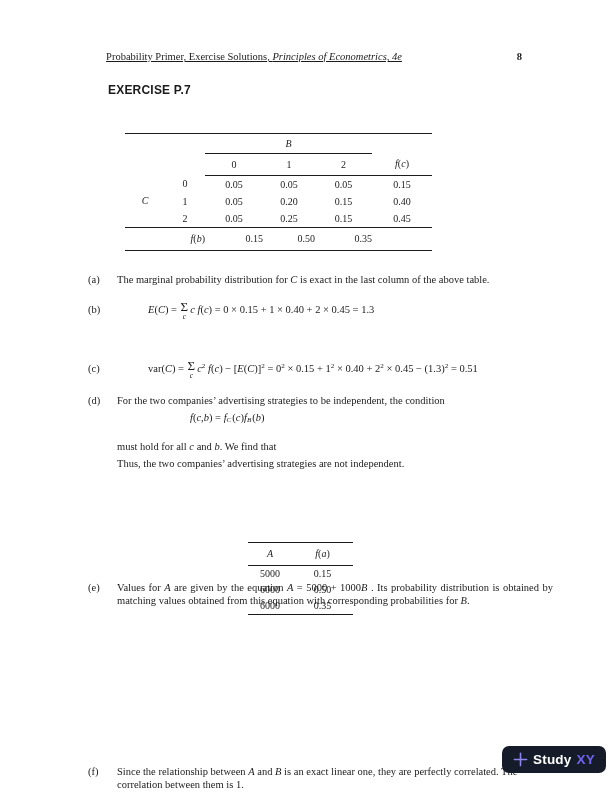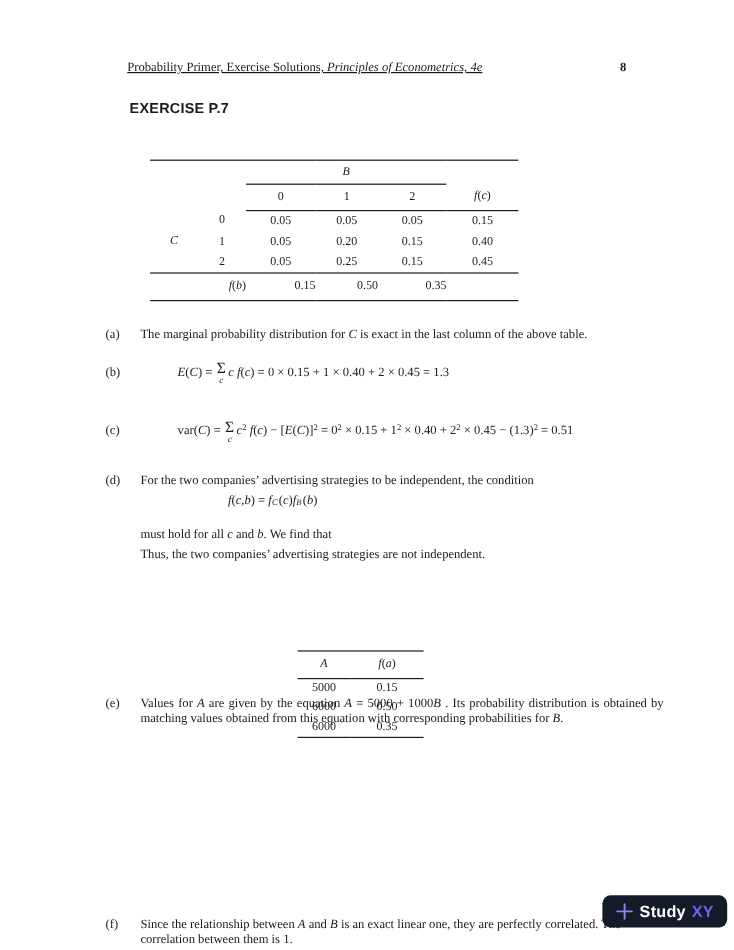--- a/index.html
+++ b/index.html
@@ -131,21 +131,21 @@
 
   <div class="item hang" style="top:273px">
     <span class="lbl">(a)</span>
     <span><span class="seg-r">The marginal probability distribution for </span><span class="seg-i">C</span><span class="seg-r"> is exact in the last column of the above table.</span></span>
   </div>
 
   <div class="item row" style="top:300px">
     <span class="lbl-inline">(b)</span><span><span class="seg-i">E</span><span class="seg-r">(</span><span class="seg-i">C</span><span class="seg-r">) = </span><span class="sum"><span class="sg">Σ</span><span class="ss">c</span></span><span class="seg-i">c f</span><span class="seg-r">(</span><span class="seg-i">c</span><span class="seg-r">) = 0 × 0.15 + 1 × 0.40 + 2 × 0.45 = 1.3</span></span>
   </div>
 
-  <div class="item row" style="top:349px">
+  <div class="item row" style="top:359px">
     <span class="lbl-inline">(c)</span><span><span class="seg-r">var(</span><span class="seg-i">C</span><span class="seg-r">) = </span><span class="sum"><span class="sg">Σ</span><span class="ss">c</span></span><span class="seg-i">c</span><span class="seg-sup">2</span><span class="seg-i"> f</span><span class="seg-r">(</span><span class="seg-i">c</span><span class="seg-r">) − [</span><span class="seg-i">E</span><span class="seg-r">(</span><span class="seg-i">C</span><span class="seg-r">)]</span><span class="seg-sup">2</span><span class="seg-r"> = 0</span><span class="seg-sup">2</span><span class="seg-r"> × 0.15 + 1</span><span class="seg-sup">2</span><span class="seg-r"> × 0.40 + 2</span><span class="seg-sup">2</span><span class="seg-r"> × 0.45 − (1.3)</span><span class="seg-sup">2</span><span class="seg-r"> = 0.51</span></span>
   </div>
 
   <div class="item hang" style="top:380px">
     <span class="lbl">(d)</span>
     <div><span class="seg-r">For the two companies’ advertising strategies to be independent, the condition</span></div>
     <div class="formula1"><span class="seg-i">f</span><span class="seg-r">(</span><span class="seg-i">c</span><span class="seg-r">,</span><span class="seg-i">b</span><span class="seg-r">) = </span><span class="seg-i">f</span><span class="seg-sub">C</span><span class="seg-r">(</span><span class="seg-i">c</span><span class="seg-r">)</span><span class="seg-i">f</span><span class="seg-sub">B</span><span class="seg-r">(</span><span class="seg-i">b</span><span class="seg-r">)</span></div>
     <div class="dmid"><span class="seg-r">must hold for all </span><span class="seg-i">c</span><span class="seg-r"> and </span><span class="seg-i">b</span><span class="seg-r">. We find that</span></div>
     <div class="dend"><span class="seg-r">Thus, the two companies’ advertising strategies are not independent.</span></div>
   </div>

